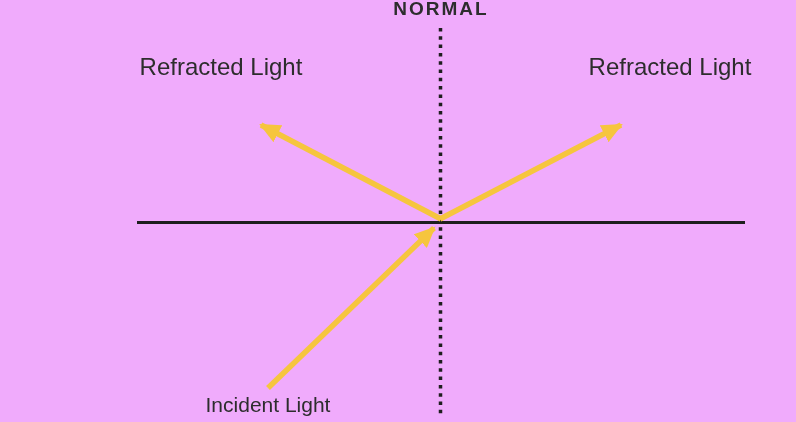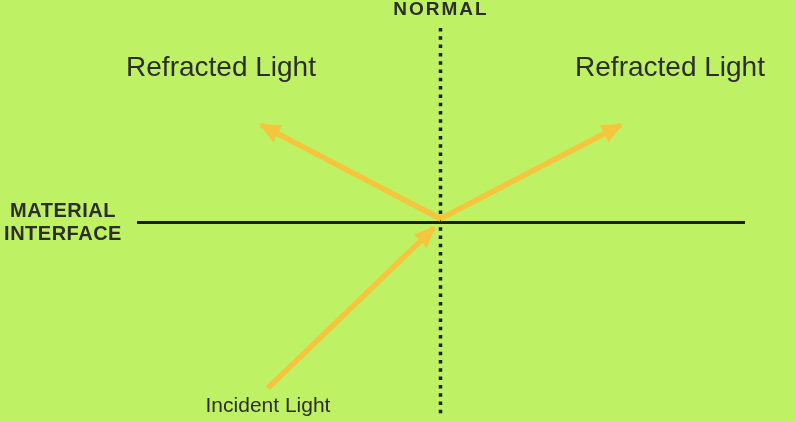--- a/index.html
+++ b/index.html
@@ -27,21 +27,21 @@
     white-space: nowrap;
     transform: translateX(-50%);
   }
   .lbl-bold {
     font-weight: 800;
     font-size: 19px;
     letter-spacing: 2px;
   }
   .lbl-regular {
     font-weight: 400;
-    font-size: 28px;
+    font-size: 24px;
     line-height: 24px;
   }
   .normal-label {
     left: 441px;
     top: -2px;
   }
   .interface-label {
     left: 63px;
     top: 199px;
     font-size: 20px;
@@ -58,21 +58,21 @@
   }
   .incident-label {
     left: 268px;
     top: 393px;
     font-size: 21px;
   }
 </style>
 </head>
 <body>
 
-<div class="stage" style="background: #bef264;">
+<div class="stage" style="background: #f0abfc;">
 
   <svg class="layer-svg" viewBox="0 0 796 422" xmlns="http://www.w3.org/2000/svg">
     <defs>
       <marker id="arrowhead" markerUnits="userSpaceOnUse" markerWidth="22" markerHeight="19" refX="19" refY="9.5" orient="auto">
         <path d="M0,0 L21,9.5 L0,19 Z" fill="#F6C53E"></path>
       </marker>
     </defs>
 
     <line x1="440.5" y1="28" x2="440.5" y2="415" stroke-width="3.5" stroke-dasharray="3.5 4.8" stroke="#1E1E1E"></line>
 
@@ -80,24 +80,20 @@
 
     <line x1="268" y1="388" x2="434" y2="228" stroke-width="5.5" marker-end="url(#arrowhead)" stroke="#F6C53E"></line>
 
     <line x1="441" y1="219" x2="261" y2="125" stroke-width="5.5" marker-end="url(#arrowhead)" stroke="#F6C53E"></line>
 
     <line x1="440" y1="219" x2="621" y2="125" stroke-width="5.5" marker-end="url(#arrowhead)" stroke="#F6C53E"></line>
   </svg>
 
   <div class="lbl lbl-bold normal-label" style="color: rgb(45, 45, 45);">NORMAL</div>
 
-  <div class="lbl lbl-bold interface-label" style="color: rgb(45, 45, 45);">
-    <div>MATERIAL</div>
-    <div>INTERFACE</div>
-  </div>
 
   <div class="lbl lbl-regular refracted-left-label" style="color: rgb(45, 45, 45);">
     <div>Refracted Light</div>
   </div>
 
   <div class="lbl lbl-regular refracted-right-label" style="color: rgb(45, 45, 45);">
     <div>Refracted Light</div>
   </div>
 
   <div class="lbl lbl-regular incident-label" style="color: rgb(45, 45, 45); text-align: right;">Incident Light</div>

